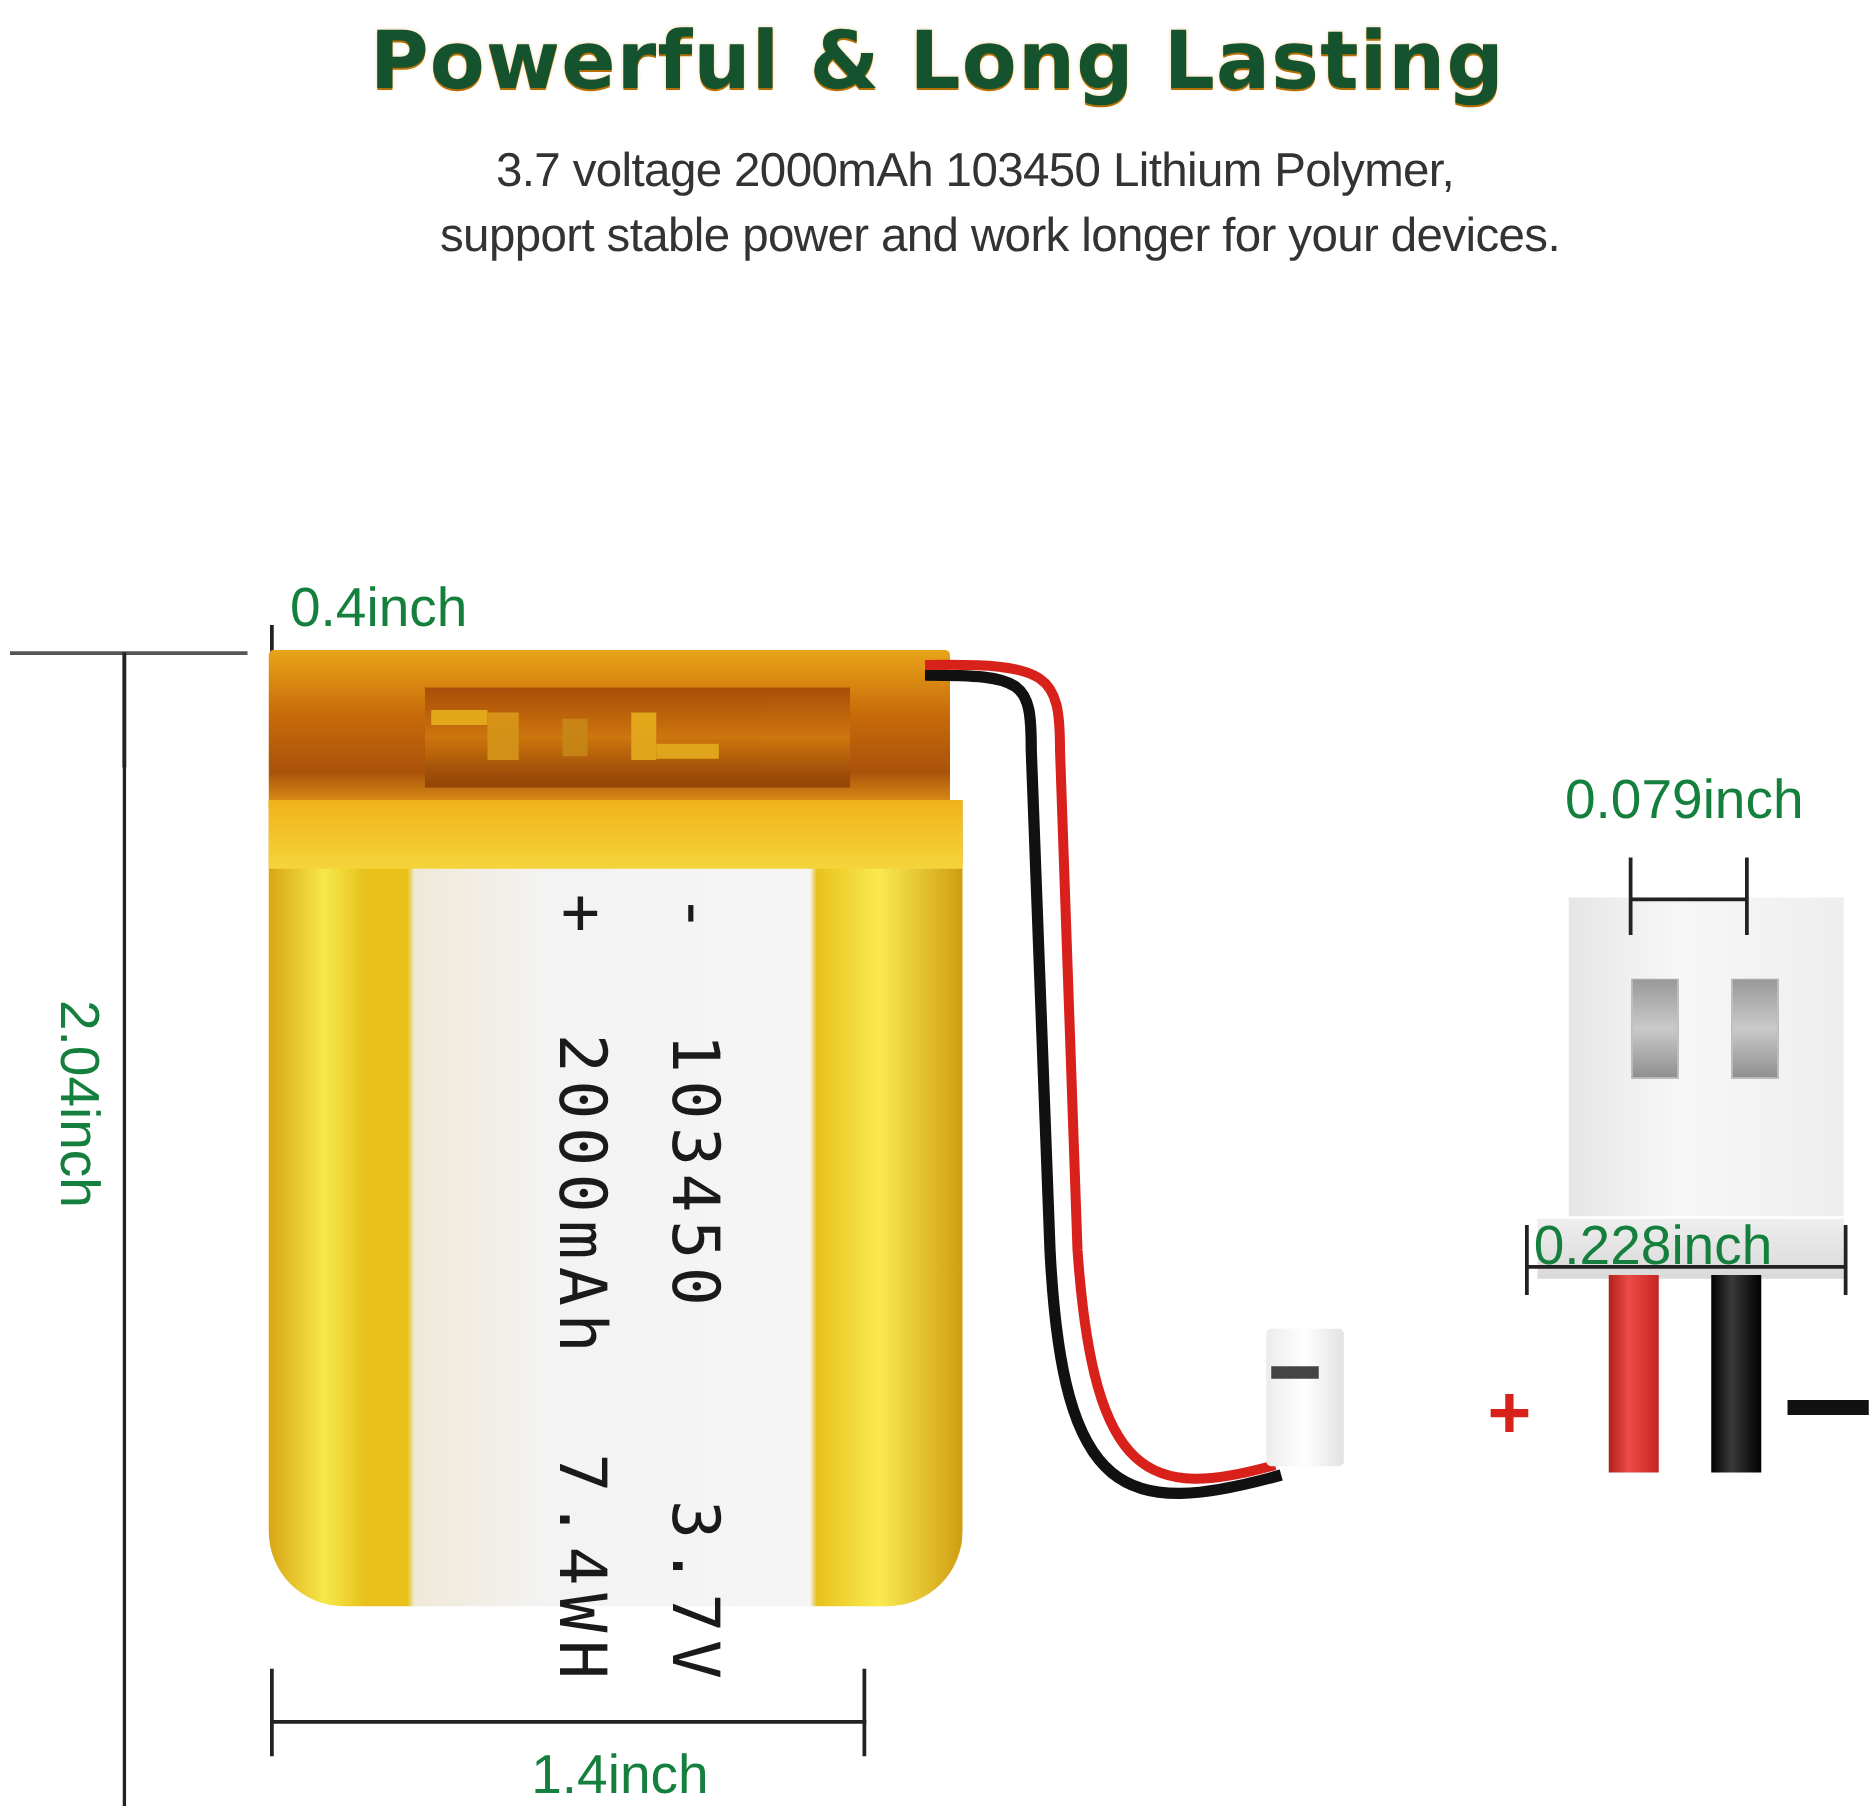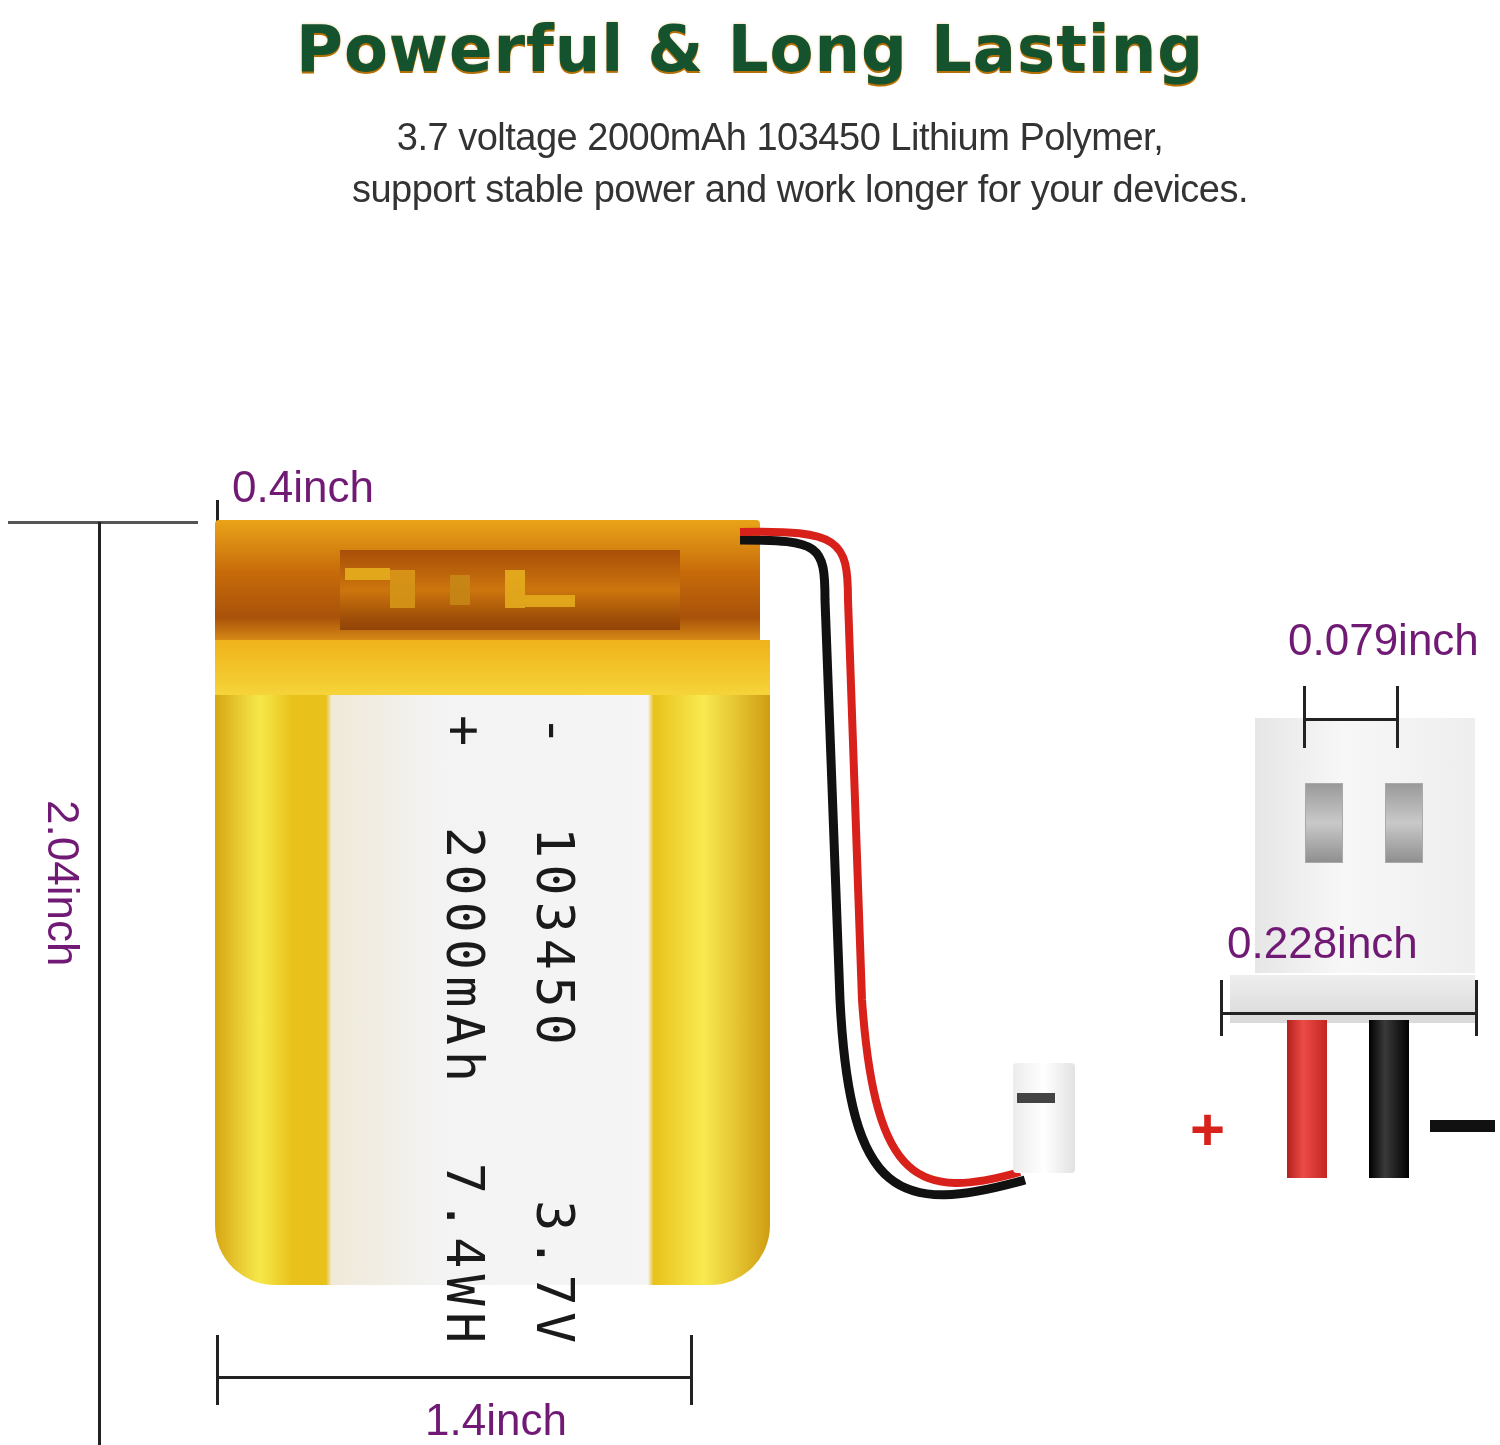--- a/index.html
+++ b/index.html
@@ -15,21 +15,21 @@
   .subline {
     position: absolute; left: 0; width: 1500px; text-align: center;
     font-family: "Liberation Sans", sans-serif; font-size: 38px; color: #333;
     letter-spacing: -0.5px;
   }
   .sub1 { top: 116px; left: 30px; }
   .sub2 { top: 168px; left: 50px; }
 
   .dim-label {
     position: absolute; font-family: "Liberation Sans", sans-serif;
-    font-size: 44px; color: #701a75;
+    font-size: 44px; color: #15803d;
   }
   .line { position: absolute; background: #222; }
 
   
   .battery { position: absolute; left: 215px; top: 520px; width: 555px; height: 765px; }
   .bat-top {
     position: absolute; left: 0; top: 0; width: 545px; height: 130px;
     background: linear-gradient(180deg, #e9a419 0%, #c76b0a 40%, #a9520a 75%, #e9a11a 100%);
     border-radius: 4px;
   }
@@ -140,24 +140,24 @@
 </div>
 
 <div class="conn-big">
   <div class="pin" style="left:50px;"></div>
   <div class="pin" style="left:130px;"></div>
 </div>
 <div class="conn-big-flange"></div>
 <div class="wire-red"></div>
 <div class="wire-black"></div>
 
-<div class="dim-label" style="left:1288px;top:615px;">0.079inch</div>
+<div class="dim-label" style="left:1252px;top:615px;">0.079inch</div>
 <div class="line" style="left:1303px;top:686px;width:3px;height:62px;"></div>
 <div class="line" style="left:1396px;top:686px;width:3px;height:62px;"></div>
 <div class="line" style="left:1304px;top:718px;width:93px;height:3px;"></div>
 
-<div class="dim-label" style="left:1227px;top:918px;">0.228inch</div>
+<div class="dim-label" style="left:1227px;top:972px;">0.228inch</div>
 <div class="line" style="left:1220px;top:980px;width:3px;height:56px;"></div>
 <div class="line" style="left:1475px;top:980px;width:3px;height:56px;"></div>
 <div class="line" style="left:1221px;top:1012px;width:256px;height:3px;"></div>
 
 <div class="sym-plus">+</div>
 <div class="sym-minus"></div>
 
 </body></html>

